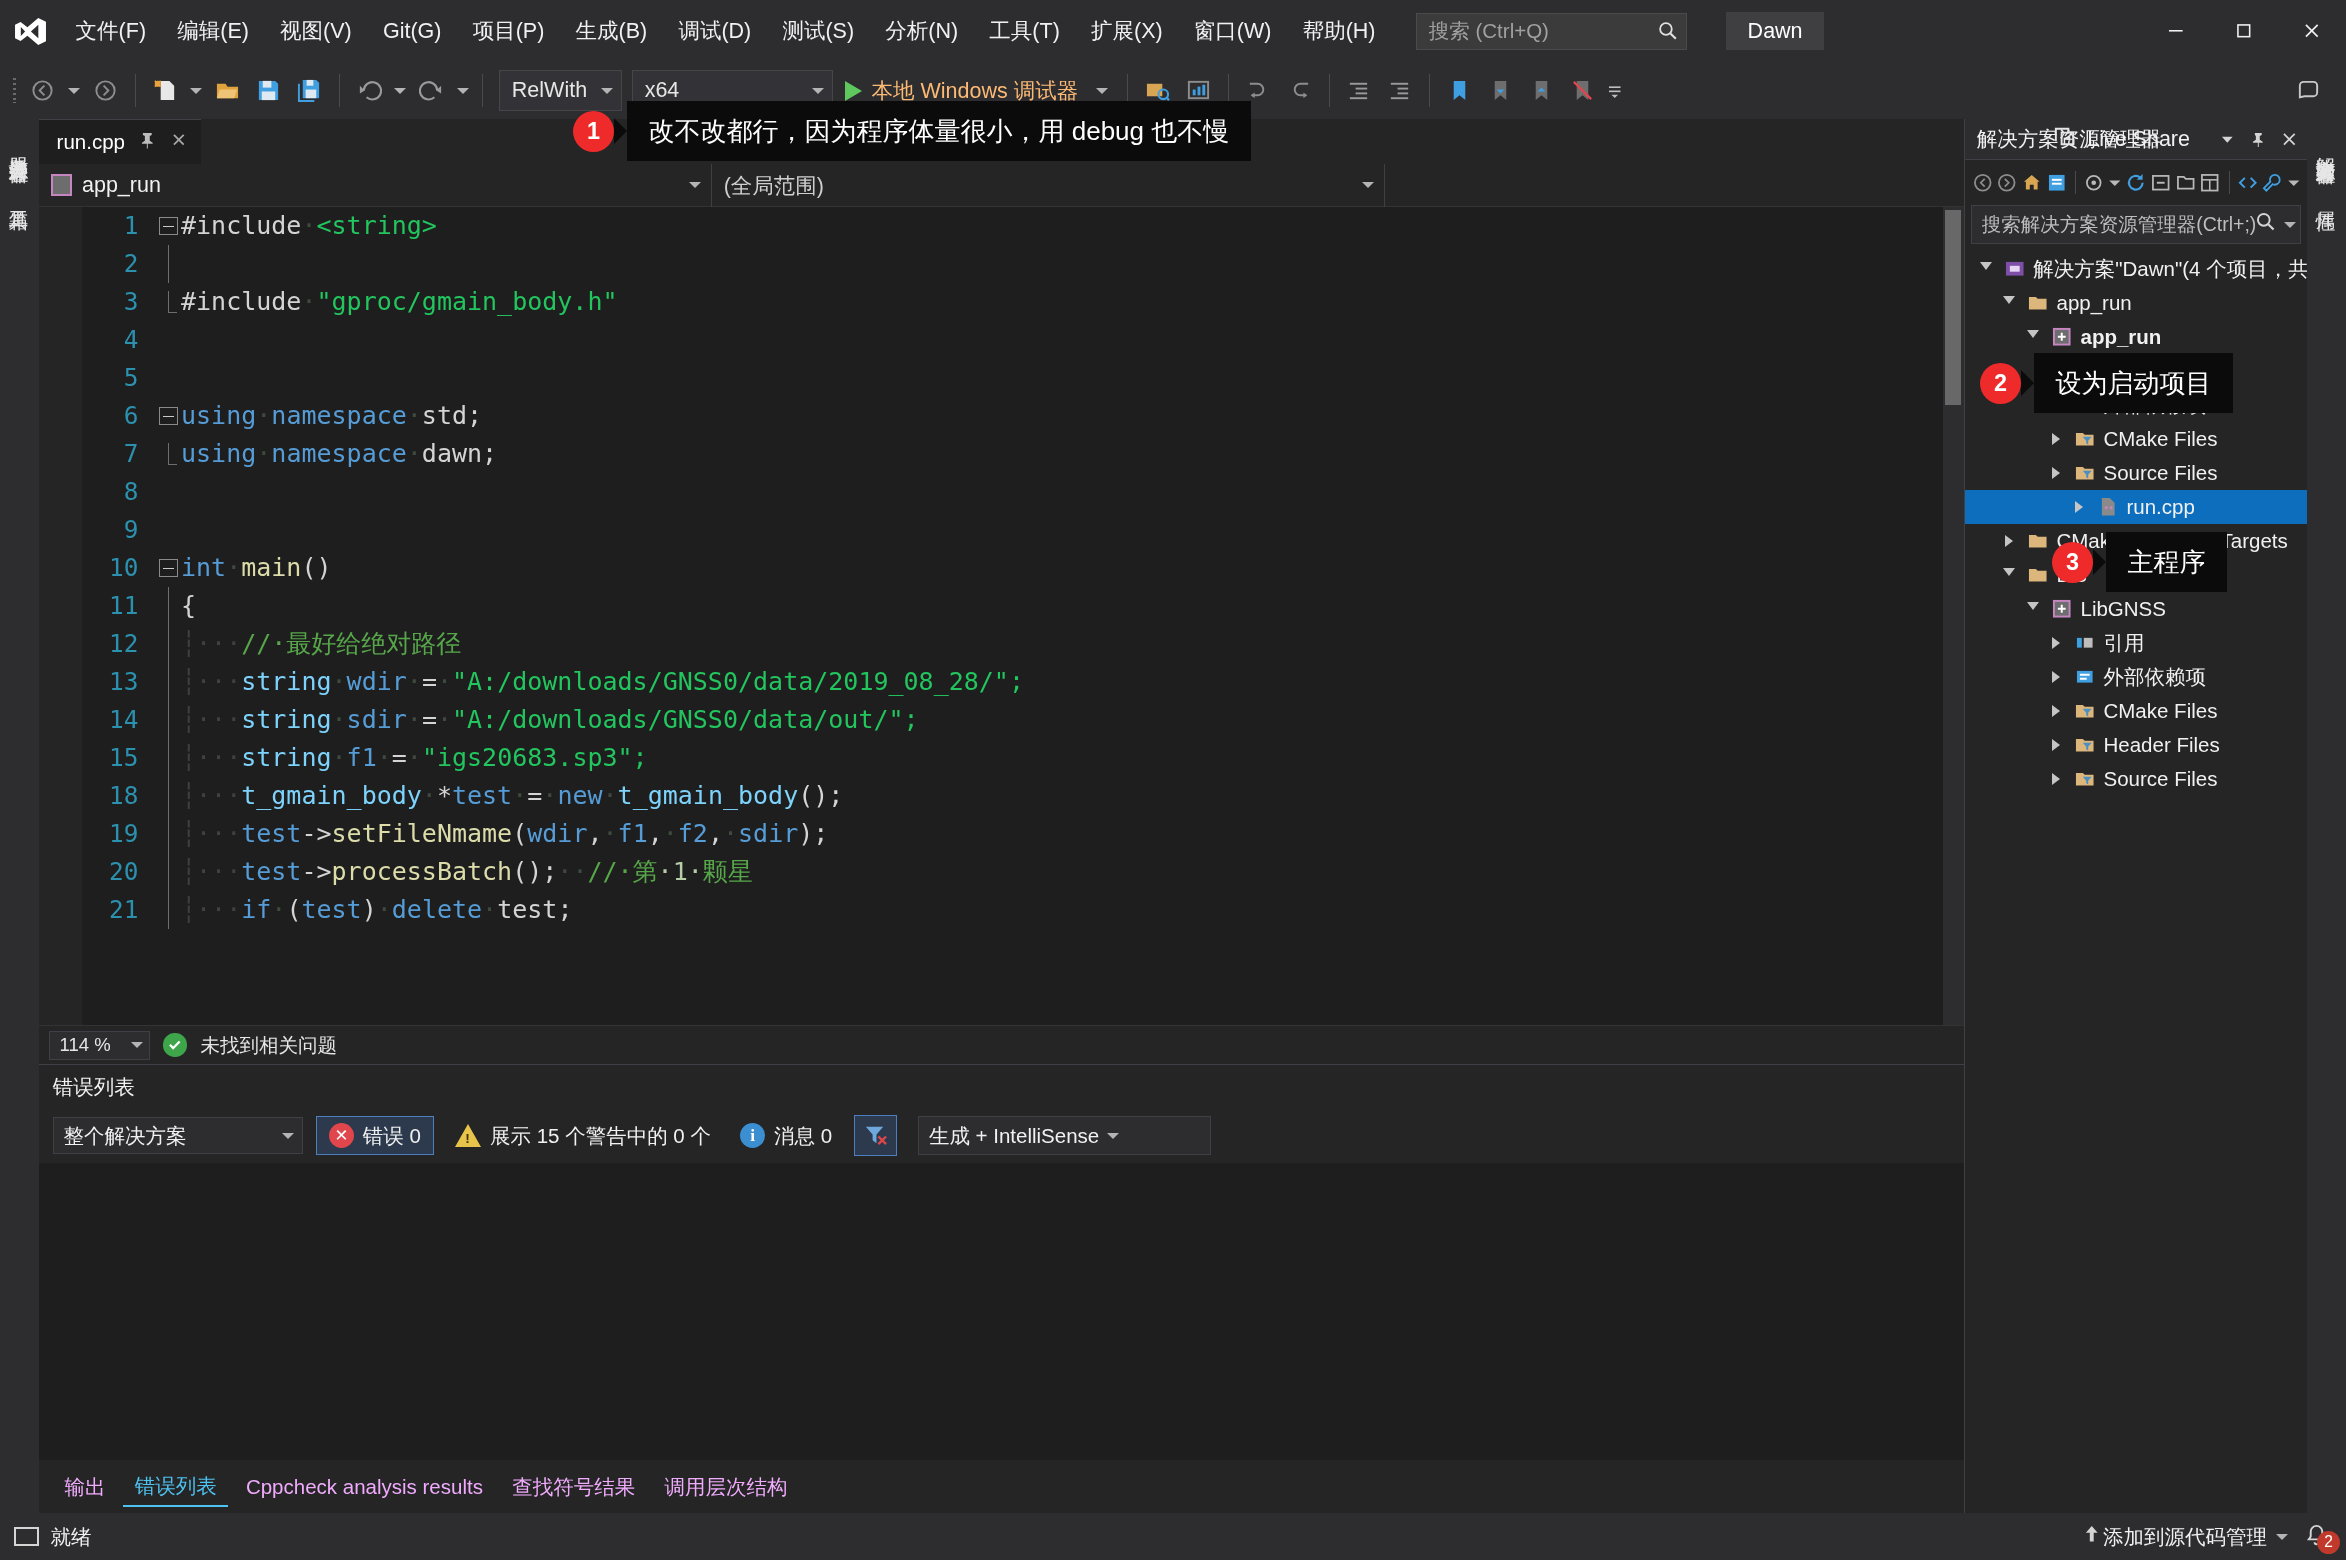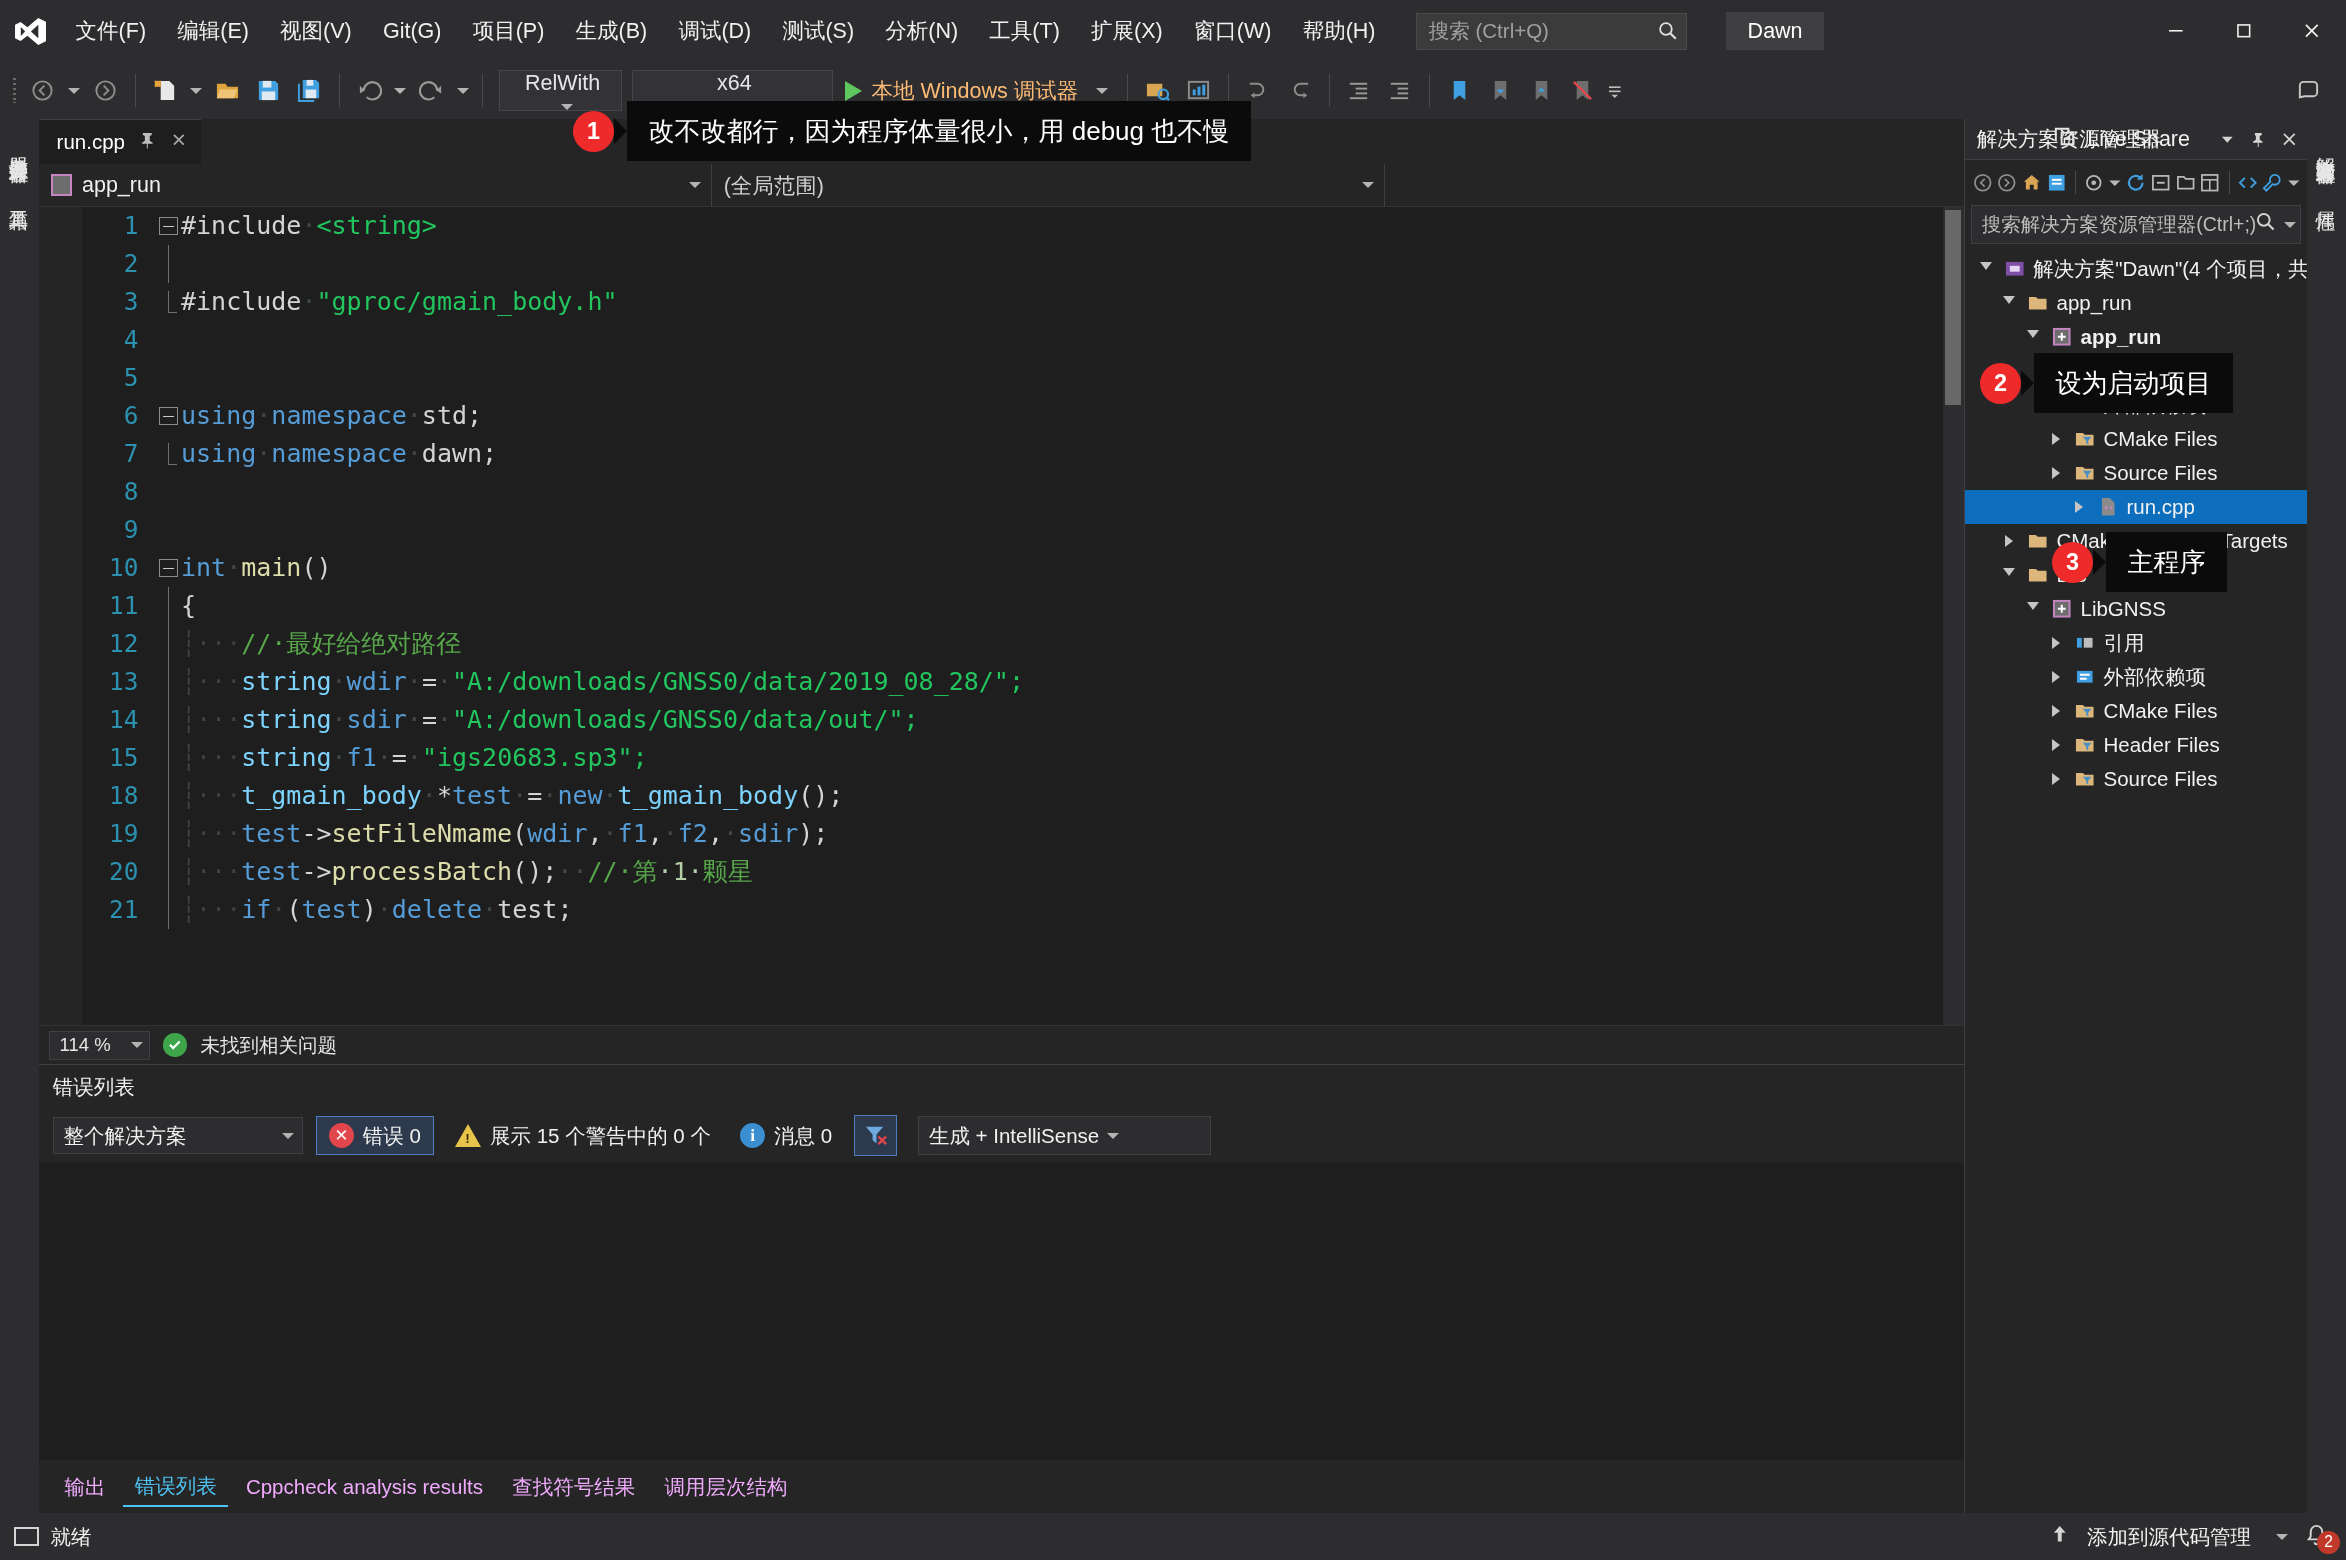--- a/index.html
+++ b/index.html
@@ -28,21 +28,21 @@
 
   
   .toolbar{ height:57px; background:#2d2d30; display:flex; align-items:center; padding-left:7.8px; flex:none; position:relative; gap:2px; }
   .tb-grip{ width:13.7px; height:33px; display:flex; align-items:center; justify-content:center; }
   .tb-grip i{ display:block; width:2.9px; height:25px;
      background:repeating-linear-gradient(to bottom,#6a6a6a 0 2px,transparent 2px 4.9px); }
   .tb-btn{ width:39px; height:45px; display:flex; align-items:center; justify-content:center; border-radius:2px; }
   .tb-btn svg{ width:25px; height:25px; }
   .tb-sep{ width:1px; height:33px; background:#4a4a4c; margin:0 7.8px; }
   .tb-cbo{ height:41px; background:#333337; border:1px solid #464649; display:flex; align-items:center;
-    padding:0 7.8px 0 11.7px; font-size:21.5px; color:#e6e6e6;flex-direction:column; }
+    padding:0 7.8px 0 11.7px; font-size:21.5px; color:#e6e6e6; }
   .tb-cbo .cap{ flex:1; white-space:nowrap; overflow:hidden; }
   .cbo-relwith{ width:123px; margin-left:5.9px; }
   .cbo-x64{ width:201px; margin-left:7.8px; }
   .caret{ width:0;height:0;border-left:6.8px solid transparent;border-right:6.8px solid transparent;border-top:6.8px solid #b4b4b4; margin-left:7.8px; }
   .run-btn{ display:flex; align-items:center; gap:9.8px; padding:0 9.8px; height:45px; font-size:21.5px; color:#fdba74; }
   .play{ width:0;height:0;border-top:10.7px solid transparent;border-bottom:10.7px solid transparent;border-left:17.6px solid #5ec75e; }
 
   
   .mainrow{ flex:1; display:flex; min-height:0; background:#1f1f1f; }
 
@@ -155,21 +155,21 @@
   .ticon{ width:23.4px;height:23.4px;flex:none; display:flex; align-items:center; justify-content:center; }
   .ticon svg{ width:21.5px;height:21.5px; }
   .tlabel{ color:#f1f1f1; }
   .tlabel.b{ font-weight:bold; }
 
   
   .statusbar{ height:47px; background:#2d2d30; display:flex; align-items:center; flex:none; font-size:20.5px; color:#f1f1f1; }
   .sb-left{ display:flex; align-items:center; gap:11.7px; padding-left:13.7px; flex:1; }
   .sb-right{ display:flex; align-items:center; gap:15.6px; padding-right:15.6px; }
   .sb-box{ width:25px;height:19.5px;border:2px solid #d4d4d4; }
-  .sb-item{ display:flex; align-items:center; gap:17px; }
+  .sb-item{ display:flex; align-items:center; gap:1px; }
   .bell{ position:relative; width:27px;height:27px; }
   .bell-badge{ position:absolute; right:-9.8px; bottom:-3.9px; min-width:23.4px;height:23.4px;border-radius:11.7px;background:#c0392b;
       color:#fff; font-size:15.6px; display:flex; align-items:center; justify-content:center; padding:0 4.9px; }
 
   
   .callout{ position:absolute; display:flex; align-items:center; z-index:60; }
   .cbadge{ width:41px;height:41px;border-radius:20.5px;background:#ef2a2a;color:#fff;font-size:23.4px;
      display:flex;align-items:center;justify-content:center; font-weight:600; flex:none; z-index:2; }
   .cbox{ background:#0b0b0b; color:#fff; font-size:26px; padding:12.7px 21.5px; white-space:nowrap; }
   .cnotch{ width:0;height:0;border-top:13.7px solid transparent;border-bottom:13.7px solid transparent; }

